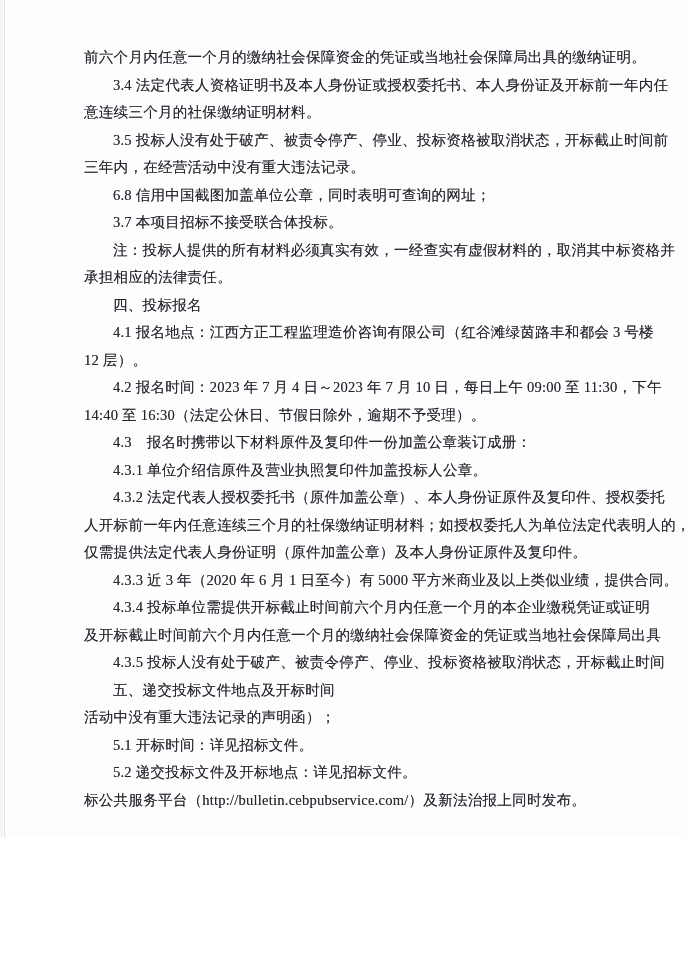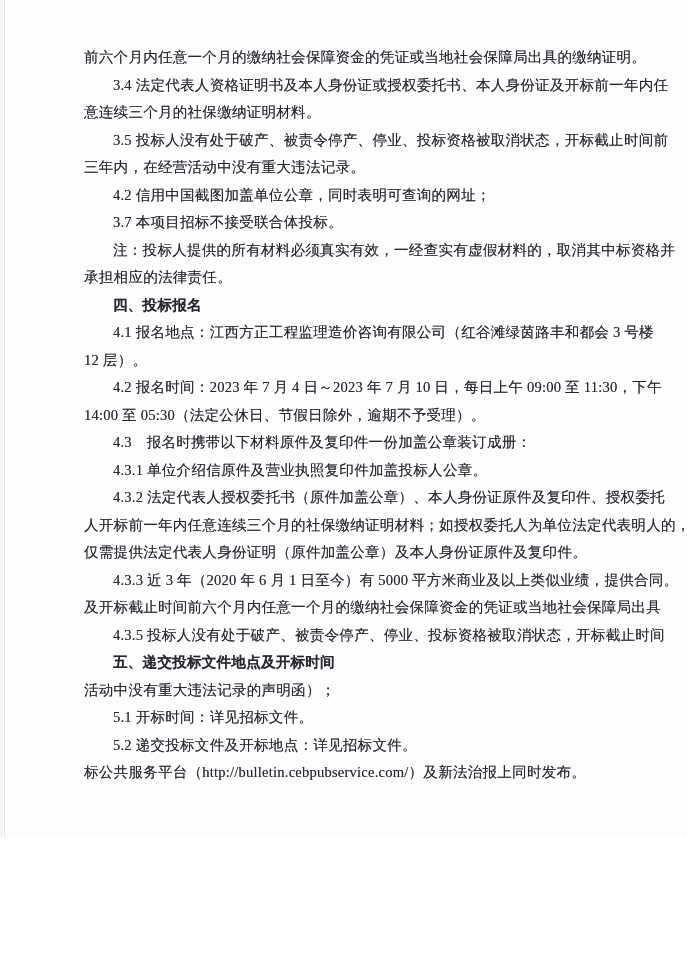--- a/index.html
+++ b/index.html
@@ -41,49 +41,50 @@
   .line {
     height: 27.5px;
     line-height: 27.5px;
     font-size: 14.6px;
     white-space: nowrap;
     color: var(--ink, #26262e);
     letter-spacing: 0.2px;
     text-shadow: 0 0 0.4px rgba(40,40,55,0.55); 
   }
   .line.indent { padding-left: 29px; }
-  .line.bold { font-weight: bold; }
+  .line.bold { font-weight: normal; }
 </style>
 </head>
 <body>
 
 <div class="page" style="--page-bg: #fdfdfe; --ink: #26262e;">
   <div class="scan-edge2"></div>
   <div class="scan-edge"></div>
   <div class="text-col" id="doc-col">
       <div class="line">前六个月内任意一个月的缴纳社会保障资金的凭证或当地社会保障局出具的缴纳证明。</div>
       <div class="line indent">3.4 法定代表人资格证明书及本人身份证或授权委托书、本人身份证及开标前一年内任</div>
       <div class="line">意连续三个月的社保缴纳证明材料。</div>
       <div class="line indent">3.5 投标人没有处于破产、被责令停产、停业、投标资格被取消状态，开标截止时间前</div>
       <div class="line">三年内，在经营活动中没有重大违法记录。</div>
-      <div class="line indent">4.2 信用中国截图加盖单位公章，同时表明可查询的网址；</div>
+      <div class="line indent">6.8 信用中国截图加盖单位公章，同时表明可查询的网址；</div>
       <div class="line indent">3.7 本项目招标不接受联合体投标。</div>
       <div class="line indent">注：投标人提供的所有材料必须真实有效，一经查实有虚假材料的，取消其中标资格并</div>
       <div class="line">承担相应的法律责任。</div>
       <div class="line indent bold">四、投标报名</div>
       <div class="line indent">4.1 报名地点：江西方正工程监理造价咨询有限公司（红谷滩绿茵路丰和都会 3 号楼</div>
       <div class="line">12 层）。</div>
       <div class="line indent">4.2 报名时间：2023 年 7 月 4 日～2023 年 7 月 10 日，每日上午 09:00 至 11:30，下午</div>
-      <div class="line">14:00 至 05:30（法定公休日、节假日除外，逾期不予受理）。</div>
+      <div class="line">14:40 至 16:30（法定公休日、节假日除外，逾期不予受理）。</div>
       <div class="line indent">4.3　报名时携带以下材料原件及复印件一份加盖公章装订成册：</div>
       <div class="line indent">4.3.1 单位介绍信原件及营业执照复印件加盖投标人公章。</div>
       <div class="line indent">4.3.2 法定代表人授权委托书（原件加盖公章）、本人身份证原件及复印件、授权委托</div>
       <div class="line">人开标前一年内任意连续三个月的社保缴纳证明材料；如授权委托人为单位法定代表明人的，</div>
       <div class="line">仅需提供法定代表人身份证明（原件加盖公章）及本人身份证原件及复印件。</div>
       <div class="line indent">4.3.3 近 3 年（2020 年 6 月 1 日至今）有 5000 平方米商业及以上类似业绩，提供合同。</div>
+      <div class="line indent">4.3.4 投标单位需提供开标截止时间前六个月内任意一个月的本企业缴税凭证或证明</div>
       <div class="line">及开标截止时间前六个月内任意一个月的缴纳社会保障资金的凭证或当地社会保障局出具</div>
       <div class="line indent">4.3.5 投标人没有处于破产、被责令停产、停业、投标资格被取消状态，开标截止时间</div>
       <div class="line indent bold">五、递交投标文件地点及开标时间</div>
       <div class="line">活动中没有重大违法记录的声明函）；</div>
       <div class="line indent">5.1 开标时间：详见招标文件。</div>
       <div class="line indent">5.2 递交投标文件及开标地点：详见招标文件。</div>
       <div class="line">标公共服务平台（http://bulletin.cebpubservice.com/）及新法治报上同时发布。</div>
     </div>
 </div>
 

